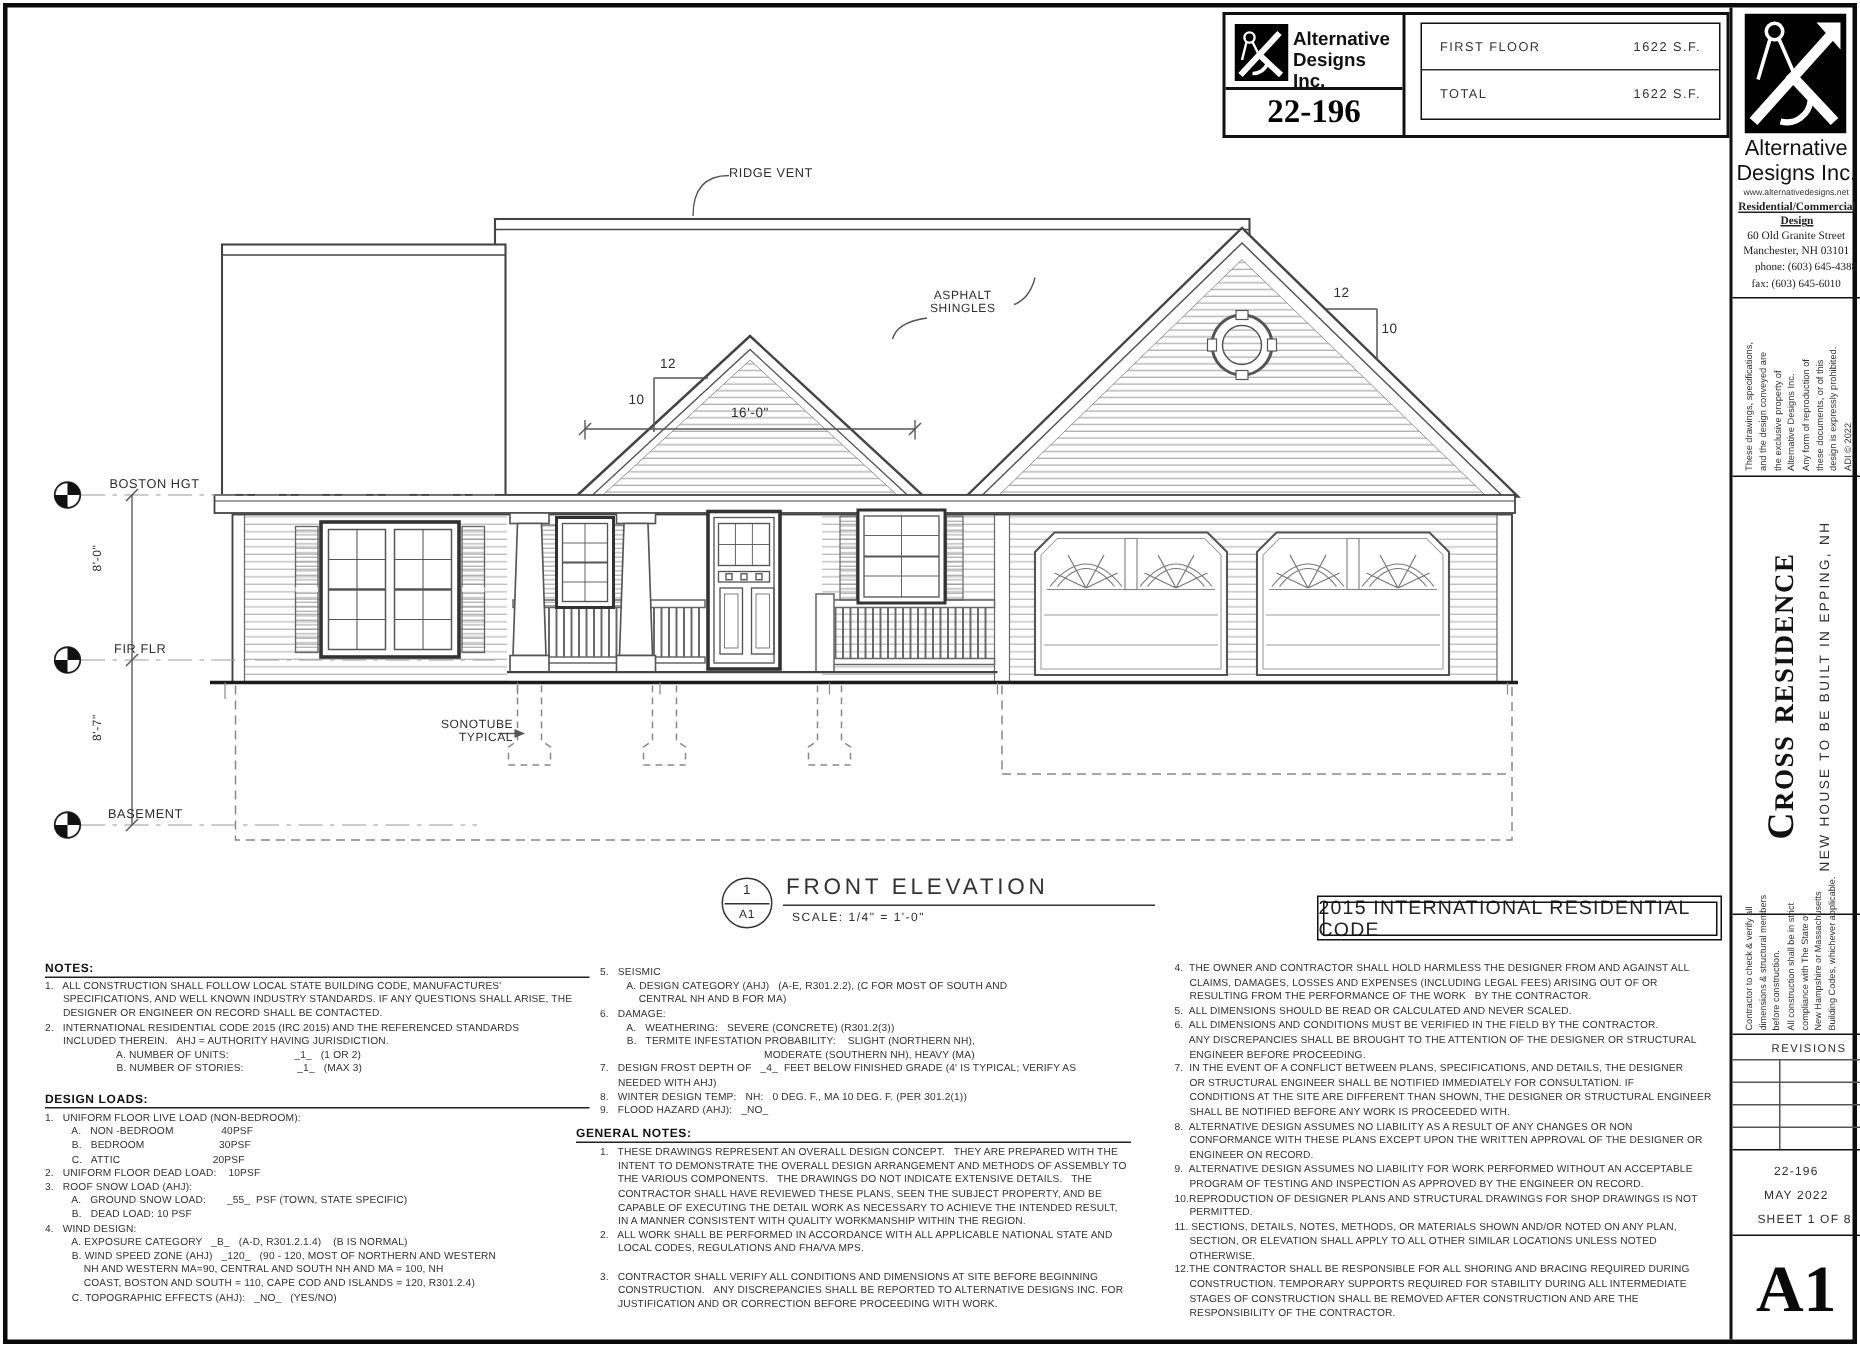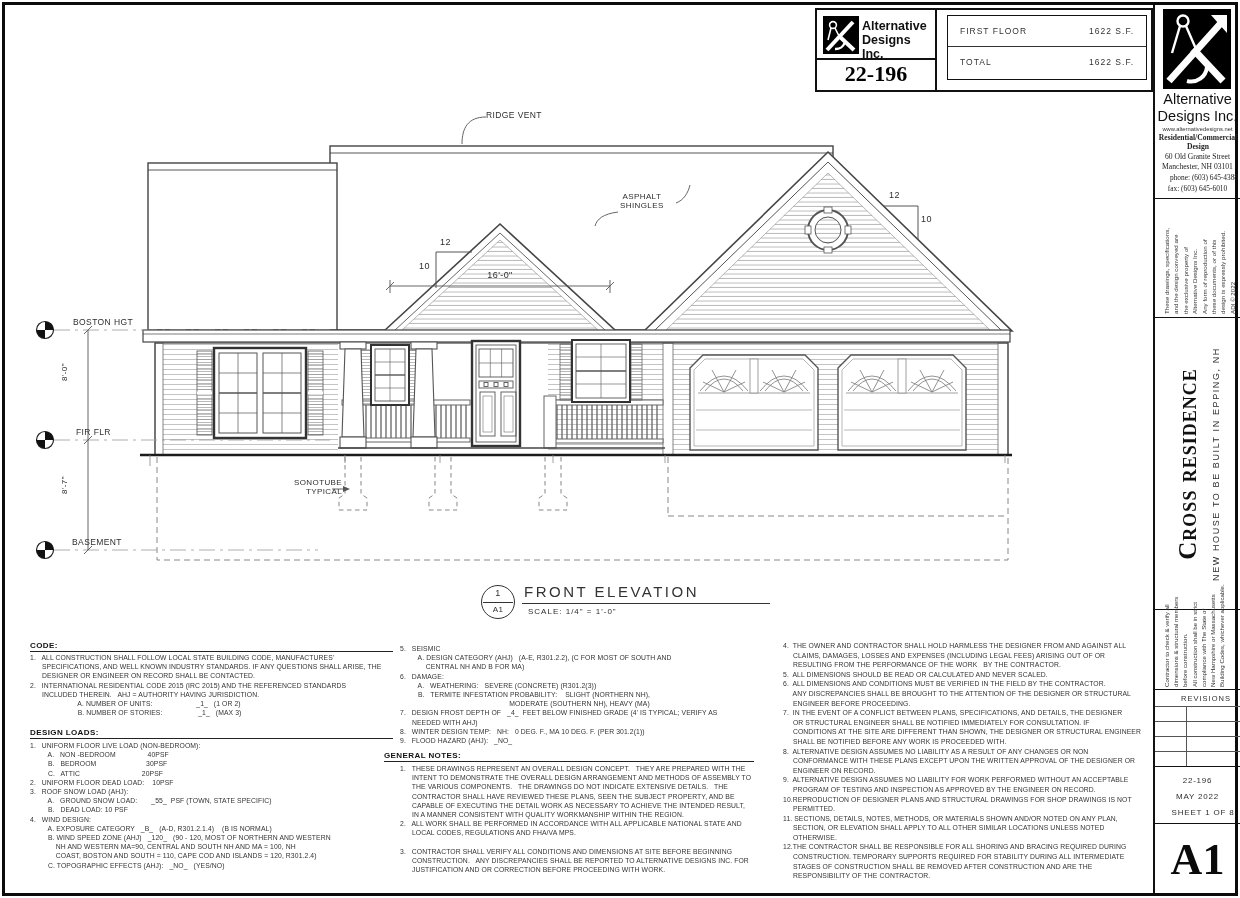--- a/index.html
+++ b/index.html
@@ -266,20 +266,24 @@
 
   <div class="circ">
     <div class="abs hand" style="left:0;top:2px;width:32px;text-align:center;font-size:9px;">1</div>
     <div class="abs" style="left:1px;top:15.5px;width:30px;border-top:1.2px solid #333;"></div>
     <div class="abs hand" style="left:0;top:19px;width:32px;text-align:center;font-size:8px;">A1</div>
   </div>
   <div class="abs hand" style="left:524px;top:583px;font-size:15px;letter-spacing:2.5px;color:#333;">FRONT ELEVATION</div>
   <div class="abs" style="left:522px;top:603px;width:248px;border-top:1.2px solid #333;"></div>
   <div class="abs hand" style="left:528px;top:607px;font-size:8px;letter-spacing:1px;">SCALE:  1/4" = 1'-0"</div>
 
+  <div class="irc">
+    <div class="irc-inner"></div>
+    <span class="hand" style="font-size:13px;letter-spacing:.8px;color:#222;">2015 INTERNATIONAL RESIDENTIAL CODE</span>
+  </div>
 
   <div class="tb">
     <div class="tb-left">
       <svg class="abs" style="left:6px;top:6px;" width="36" height="38" viewBox="0 0 36 38">
         <rect width="36" height="38" fill="#000"></rect>
         <path d="M4,34 L30,6" stroke="#fff" stroke-width="4"></path>
         <path d="M16,20 L31,34" stroke="#fff" stroke-width="4"></path>
         <circle cx="10" cy="9" r="3.4" fill="none" stroke="#fff" stroke-width="1.6"></circle>
         <path d="M8,12 L5,24 M12,12 L17,22" stroke="#fff" stroke-width="1.6"></path>
         <path d="M22,26 A10,10 0 0 1 12,33" stroke="#fff" stroke-width="2.4" fill="none"></path>
@@ -295,21 +299,21 @@
         <span>FIRST FLOOR</span>
         <span>1622 S.F.</span>
       </div>
       <div class="tb-row">
         <span>TOTAL</span>
         <span>1622 S.F.</span>
       </div>
     </div>
   </div>
 
-  <div class="abs note-head" style="left:30px;top:641px;width:363px;">CODE:</div>
+  <div class="abs note-head" style="left:30px;top:641px;width:363px;">NOTES:</div>
   <div class="abs note-pre" style="left:30px;top:653px;">1.   ALL CONSTRUCTION SHALL FOLLOW LOCAL STATE BUILDING CODE, MANUFACTURES'
       SPECIFICATIONS, AND WELL KNOWN INDUSTRY STANDARDS. IF ANY QUESTIONS SHALL ARISE, THE
       DESIGNER OR ENGINEER ON RECORD SHALL BE CONTACTED.
 2.   INTERNATIONAL RESIDENTIAL CODE 2015 (IRC 2015) AND THE REFERENCED STANDARDS
       INCLUDED THEREIN.   AHJ = AUTHORITY HAVING JURISDICTION.
                         A. NUMBER OF UNITS:                      _1_   (1 OR 2)
                         B. NUMBER OF STORIES:                  _1_   (MAX 3)</div>
   <div class="abs note-head" style="left:30px;top:728px;width:363px;">DESIGN LOADS:</div>
   <div class="abs note-pre" style="left:30px;top:741px;">1.   UNIFORM FLOOR LIVE LOAD (NON-BEDROOM):
          A.   NON -BEDROOM                40PSF
@@ -386,21 +390,21 @@
       <circle cx="20" cy="12" r="5.5" fill="none" stroke="#fff" stroke-width="2.4"></circle>
       <path d="M17,17 L9,44 M23,17 L33,40" stroke="#fff" stroke-width="2.4"></path>
       <path d="M44,58 A16,16 0 0 1 24,72" stroke="#fff" stroke-width="4" fill="none"></path>
       <polygon points="48,6 64,6 64,24" fill="#fff"></polygon>
     </svg>
     <div class="abs" style="left:0;top:86px;width:85px;text-align:center;font-size:14.5px;line-height:16.5px;color:#111;">
       <div>Alternative</div>
       <div>Designs Inc.</div>
     </div>
     <div class="abs" style="left:0;top:121px;width:85px;text-align:center;font-size:5.8px;color:#333;">www.alternativedesigns.net</div>
-    <div class="abs serif pre" style="left:0;top:128px;width:86px;text-align:center;font-size:7.6px;line-height:9px;font-weight:bold;color:#222;">Residential/Commercial
+    <div class="abs serif pre" style="left:0;top:128px;width:86px;text-align:center;font-size:7.6px;line-height:9px;font-weight:bold;color:#222;text-decoration:underline;">Residential/Commercial
 Design</div>
     <div class="abs serif pre" style="left:0;top:147px;width:85px;text-align:center;font-size:7.6px;line-height:9.5px;color:#222;">60 Old Granite Street
 Manchester, NH 03101</div>
     <div class="abs serif" style="left:0;top:168px;width:98px;text-align:center;font-size:7.4px;color:#222;">phone:  (603) 645-4388</div>
     <div class="abs serif" style="left:0;top:179px;width:85px;text-align:center;font-size:7.4px;color:#222;">fax:  (603) 645-6010</div>
 
     <div class="sb-line" style="top:193px;"></div>
 
     <div class="rot pre" style="left:7px;top:309px;width:112px;height:76px;font-size:6.2px;line-height:9.4px;color:#333;">These drawings, specifications,
 and the design conveyed are

